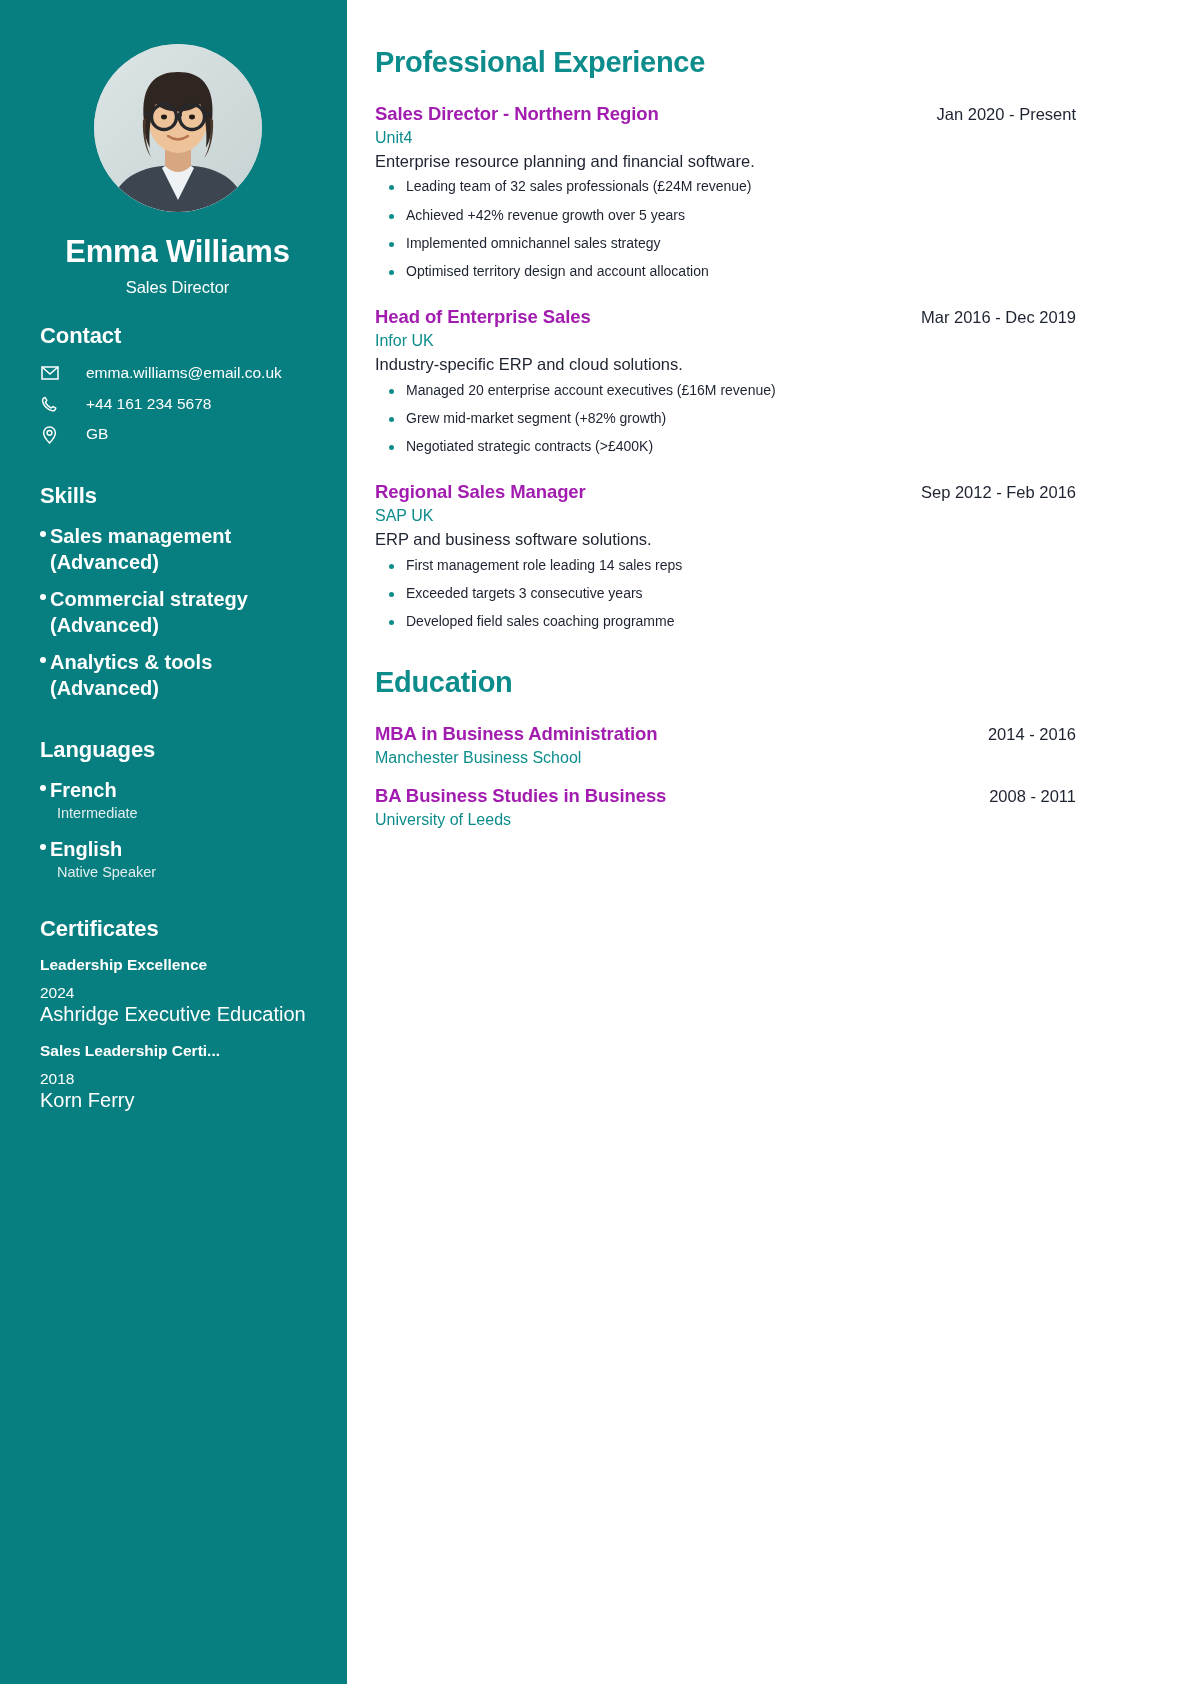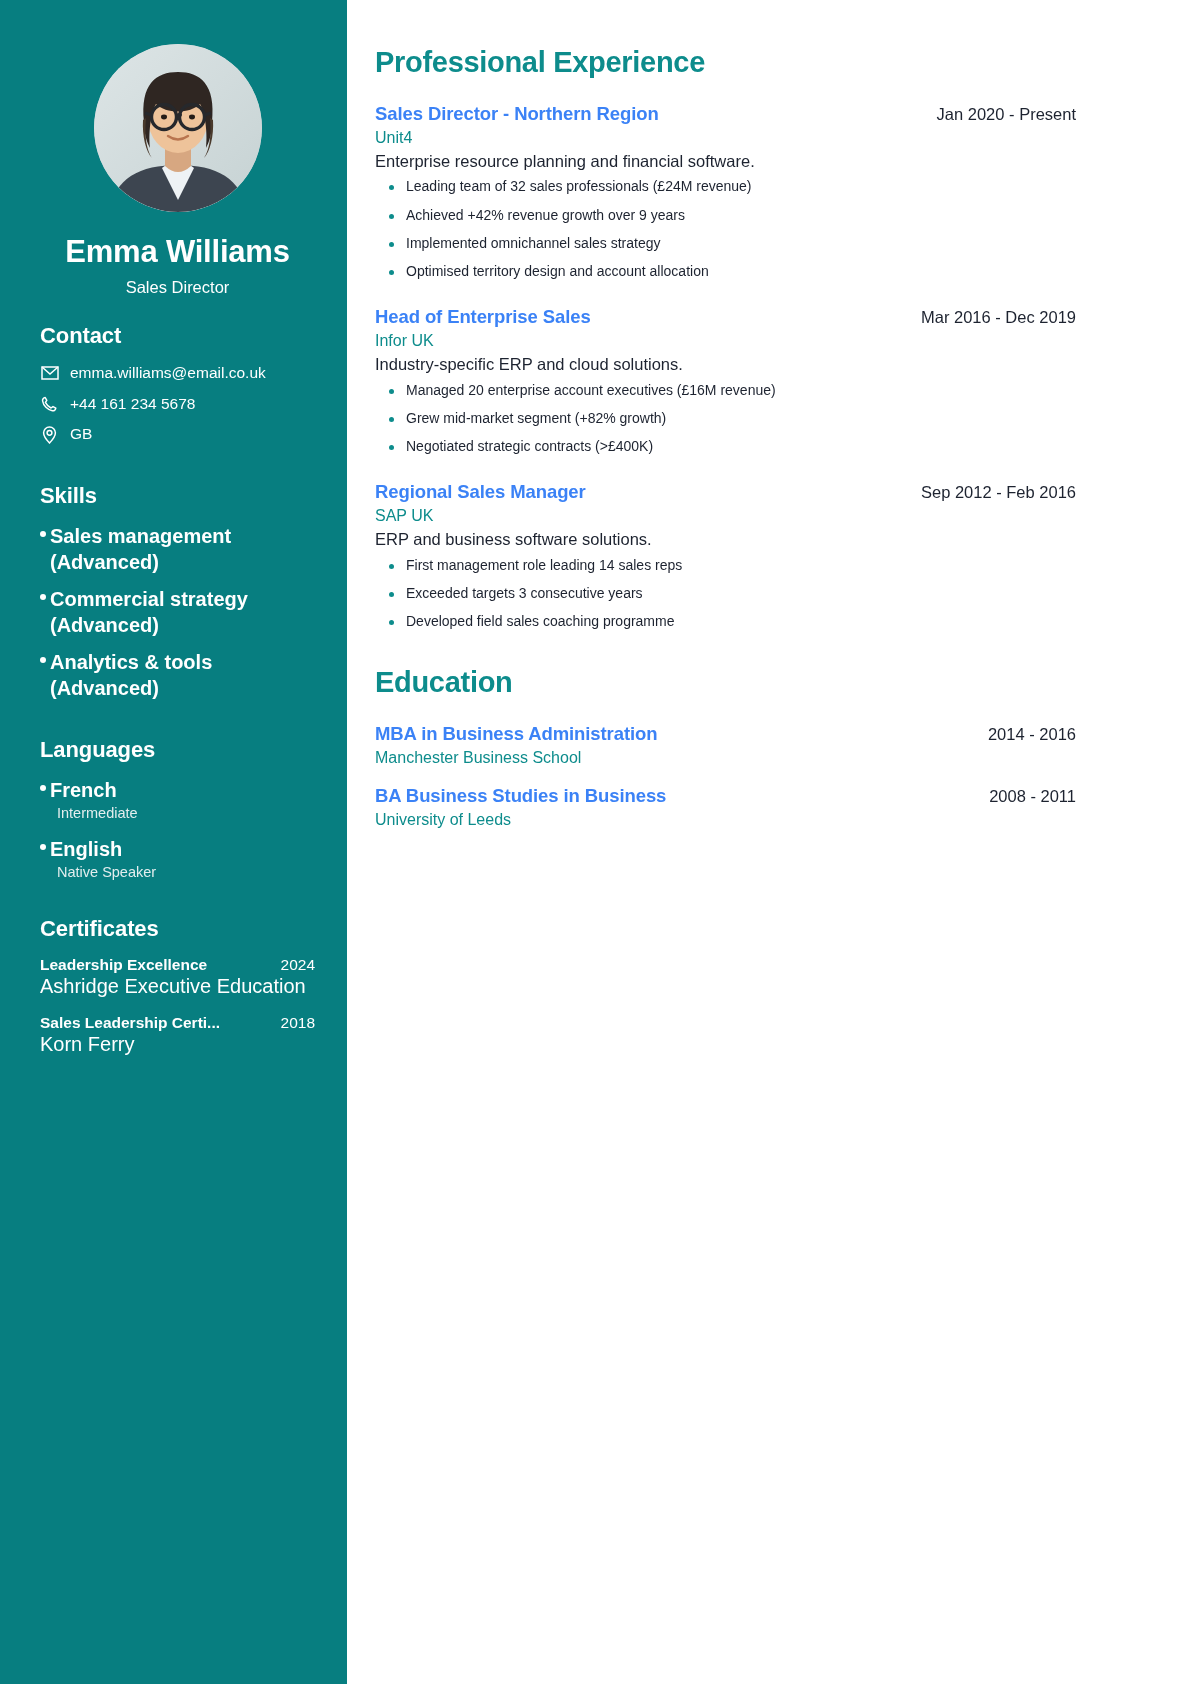--- a/index.html
+++ b/index.html
@@ -65,21 +65,21 @@
     letter-spacing: -0.1px;
   }
   .side-section { margin-bottom: 30px; }
   .side-section.contact { margin-bottom: 38px; }
   .side-section.skills { margin-bottom: 36px; }
   .side-section.languages { margin-bottom: 36px; }
 
   .contact-row {
     display: flex;
     align-items: center;
-    gap: 11px;
+    gap: 27px;
     font-size: 15.5px;
     margin-bottom: 10px;
     line-height: 1.35;
   }
   .contact-row .ico {
     width: 19px;
     min-width: 19px;
     height: 19px;
     display: flex;
     align-items: center;
@@ -111,20 +111,21 @@
     margin-left: 17px;
     margin-top: 1px;
   }
 
   .cert-item { margin-bottom: 16px; }
   .cert-top {
     display: flex;
     justify-content: space-between;
     align-items: baseline;
     gap: 10px;
+    flex-direction: column;
   }
   .cert-name {
     font-size: 15.5px;
     font-weight: bold;
     white-space: nowrap;
     overflow: hidden;
     text-overflow: ellipsis;
     max-width: 215px;
   }
   .cert-year { font-size: 15.5px; font-weight: 400; }
@@ -154,21 +155,21 @@
   .entry { margin-bottom: 26px; }
   .entry-head {
     display: flex;
     justify-content: space-between;
     align-items: baseline;
     gap: 16px;
   }
   .entry-title {
     font-size: 18.5px;
     font-weight: bold;
-    color: #3b82f6;
+    color: #a21caf;
     letter-spacing: -0.1px;
   }
   .entry-date {
     font-size: 16.5px;
     font-weight: 400;
     color: #1d2330;
     white-space: nowrap;
   }
   .entry-org {
     font-size: 16px;
@@ -355,21 +356,21 @@
       </div>
       <div class="entry-org">Unit4</div>
       <div class="entry-desc">Enterprise resource planning and financial software.</div>
       <ul class="entry-bullets">
         <li>
             <span class="bdot"></span>
             <span>Leading team of 32 sales professionals (£24M revenue)</span>
           </li>
         <li>
             <span class="bdot"></span>
-            <span>Achieved +42% revenue growth over 9 years</span>
+            <span>Achieved +42% revenue growth over 5 years</span>
           </li>
         <li>
             <span class="bdot"></span>
             <span>Implemented omnichannel sales strategy</span>
           </li>
         <li>
             <span class="bdot"></span>
             <span>Optimised territory design and account allocation</span>
           </li>
       </ul>

